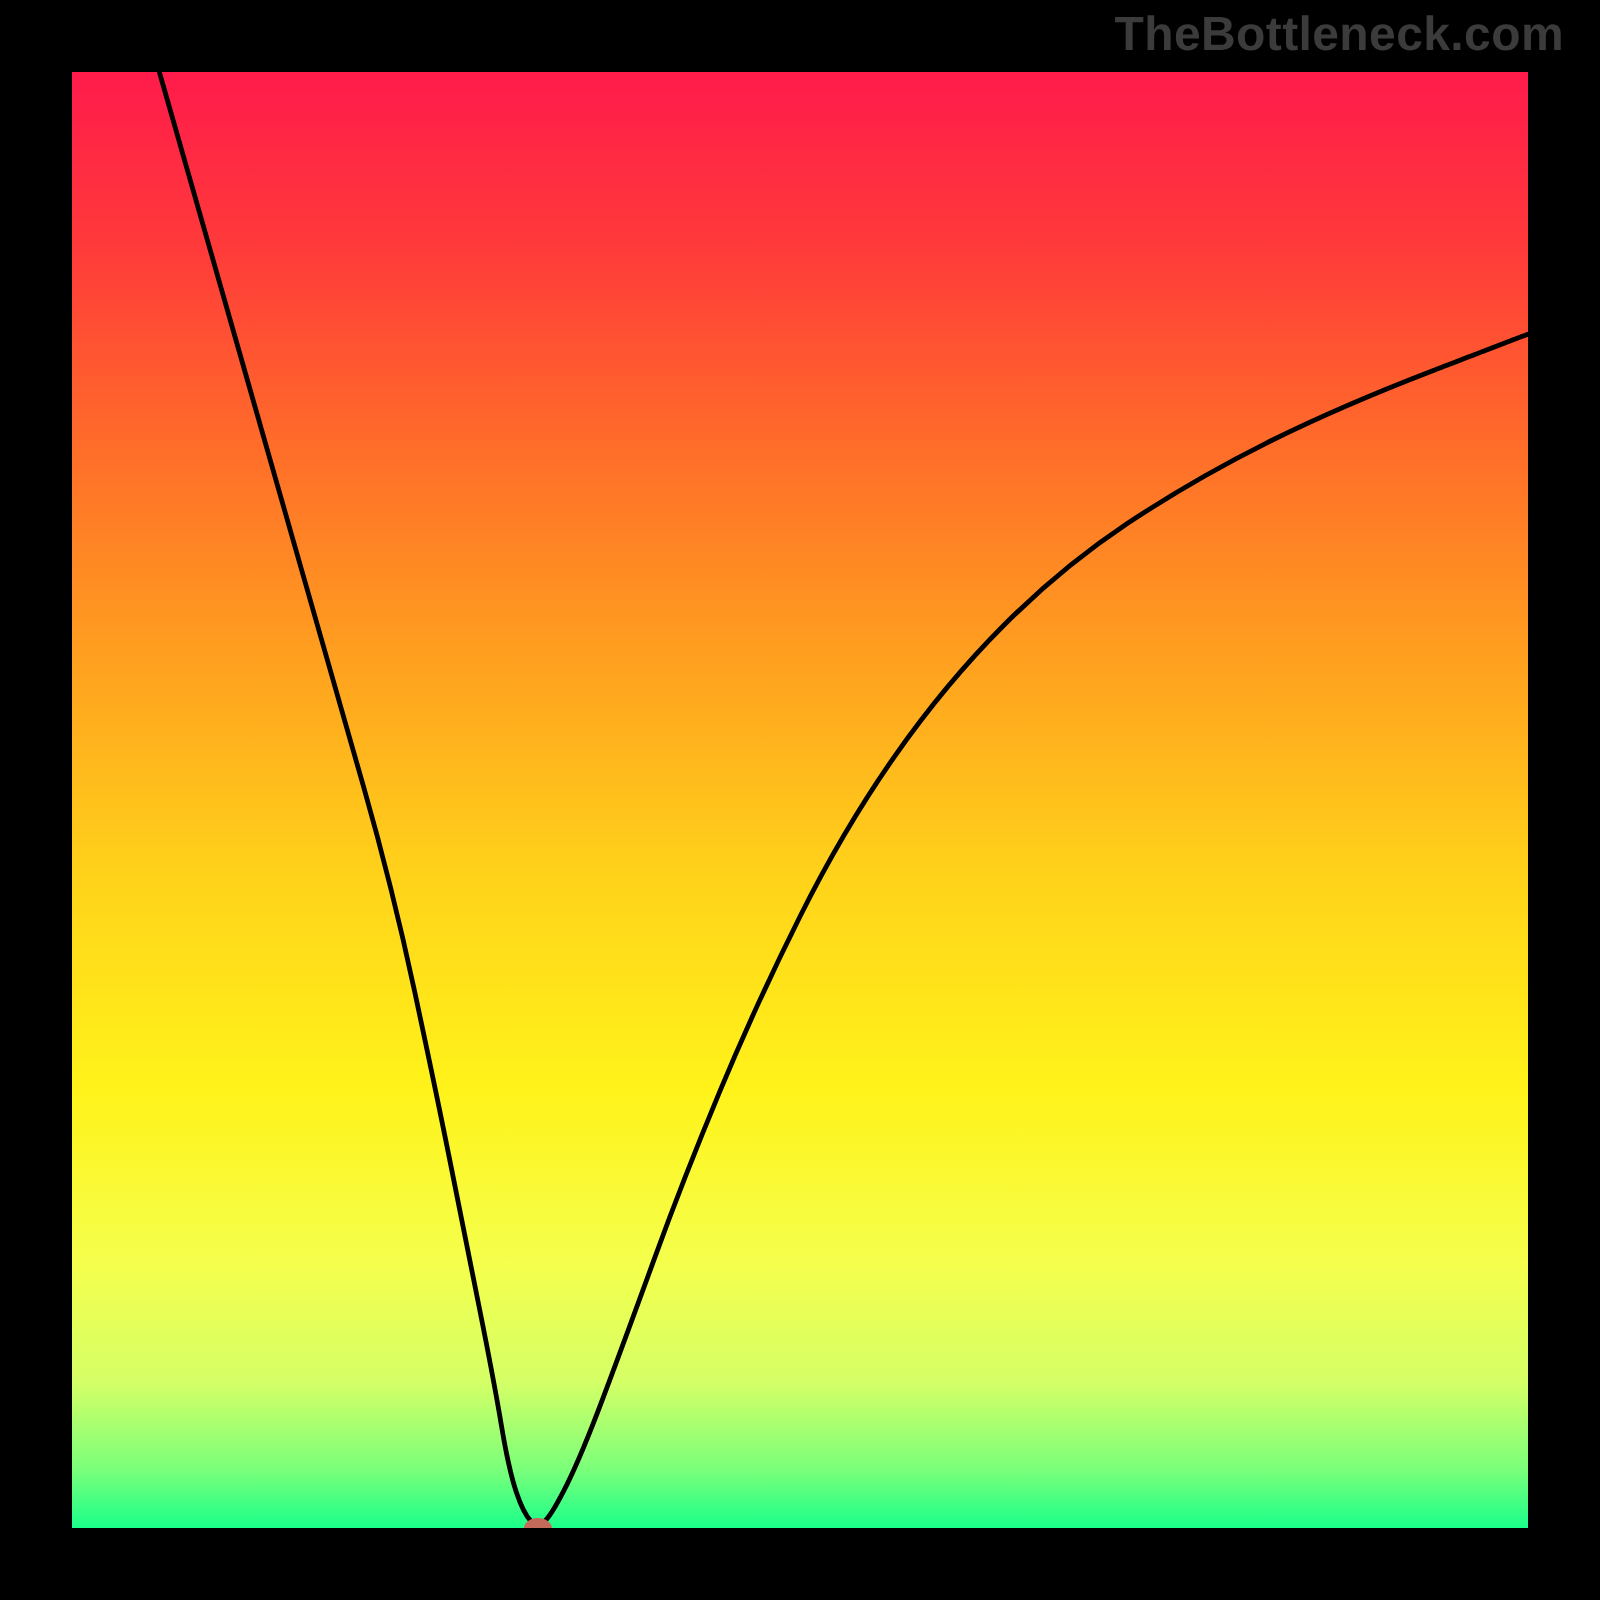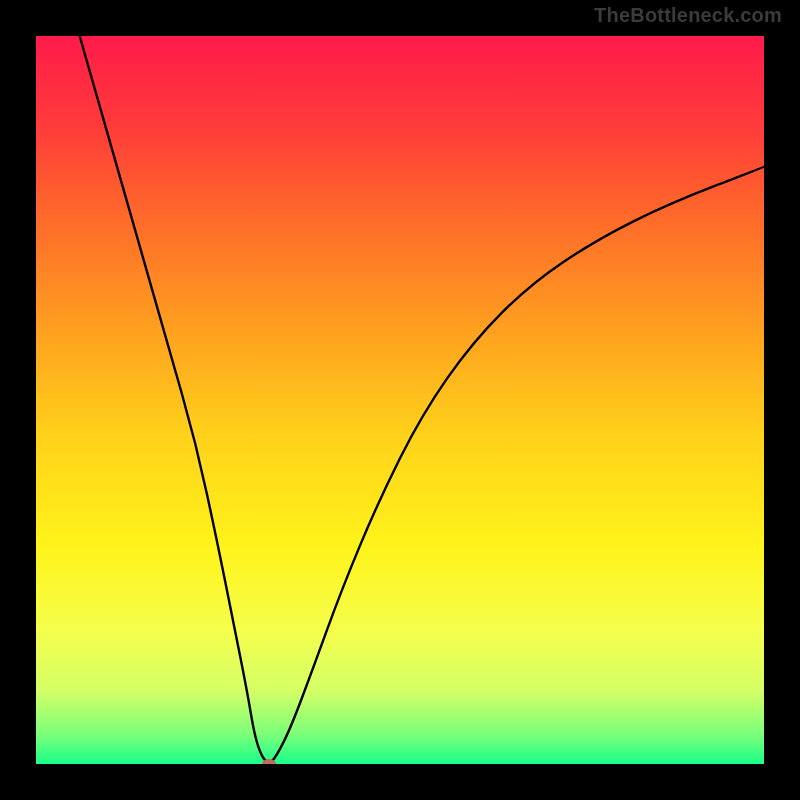--- a/index.html
+++ b/index.html
@@ -17,21 +17,21 @@
     left: 0;
     width: 800px;
     height: 800px;
     background: #000;
   }
   .watermark {
     position: absolute;
     top: 4px;
     right: 18px;
     color: #3b3b3b;
-    font-size: 20px;
+    font-size: 24px;
     font-weight: 600;
     letter-spacing: 0.2px;
     font-family: Arial, Helvetica, sans-serif;
   }
   svg.plot {
     position: absolute;
     top: 36px;
     left: 36px;
     width: 728px;
     height: 728px;

